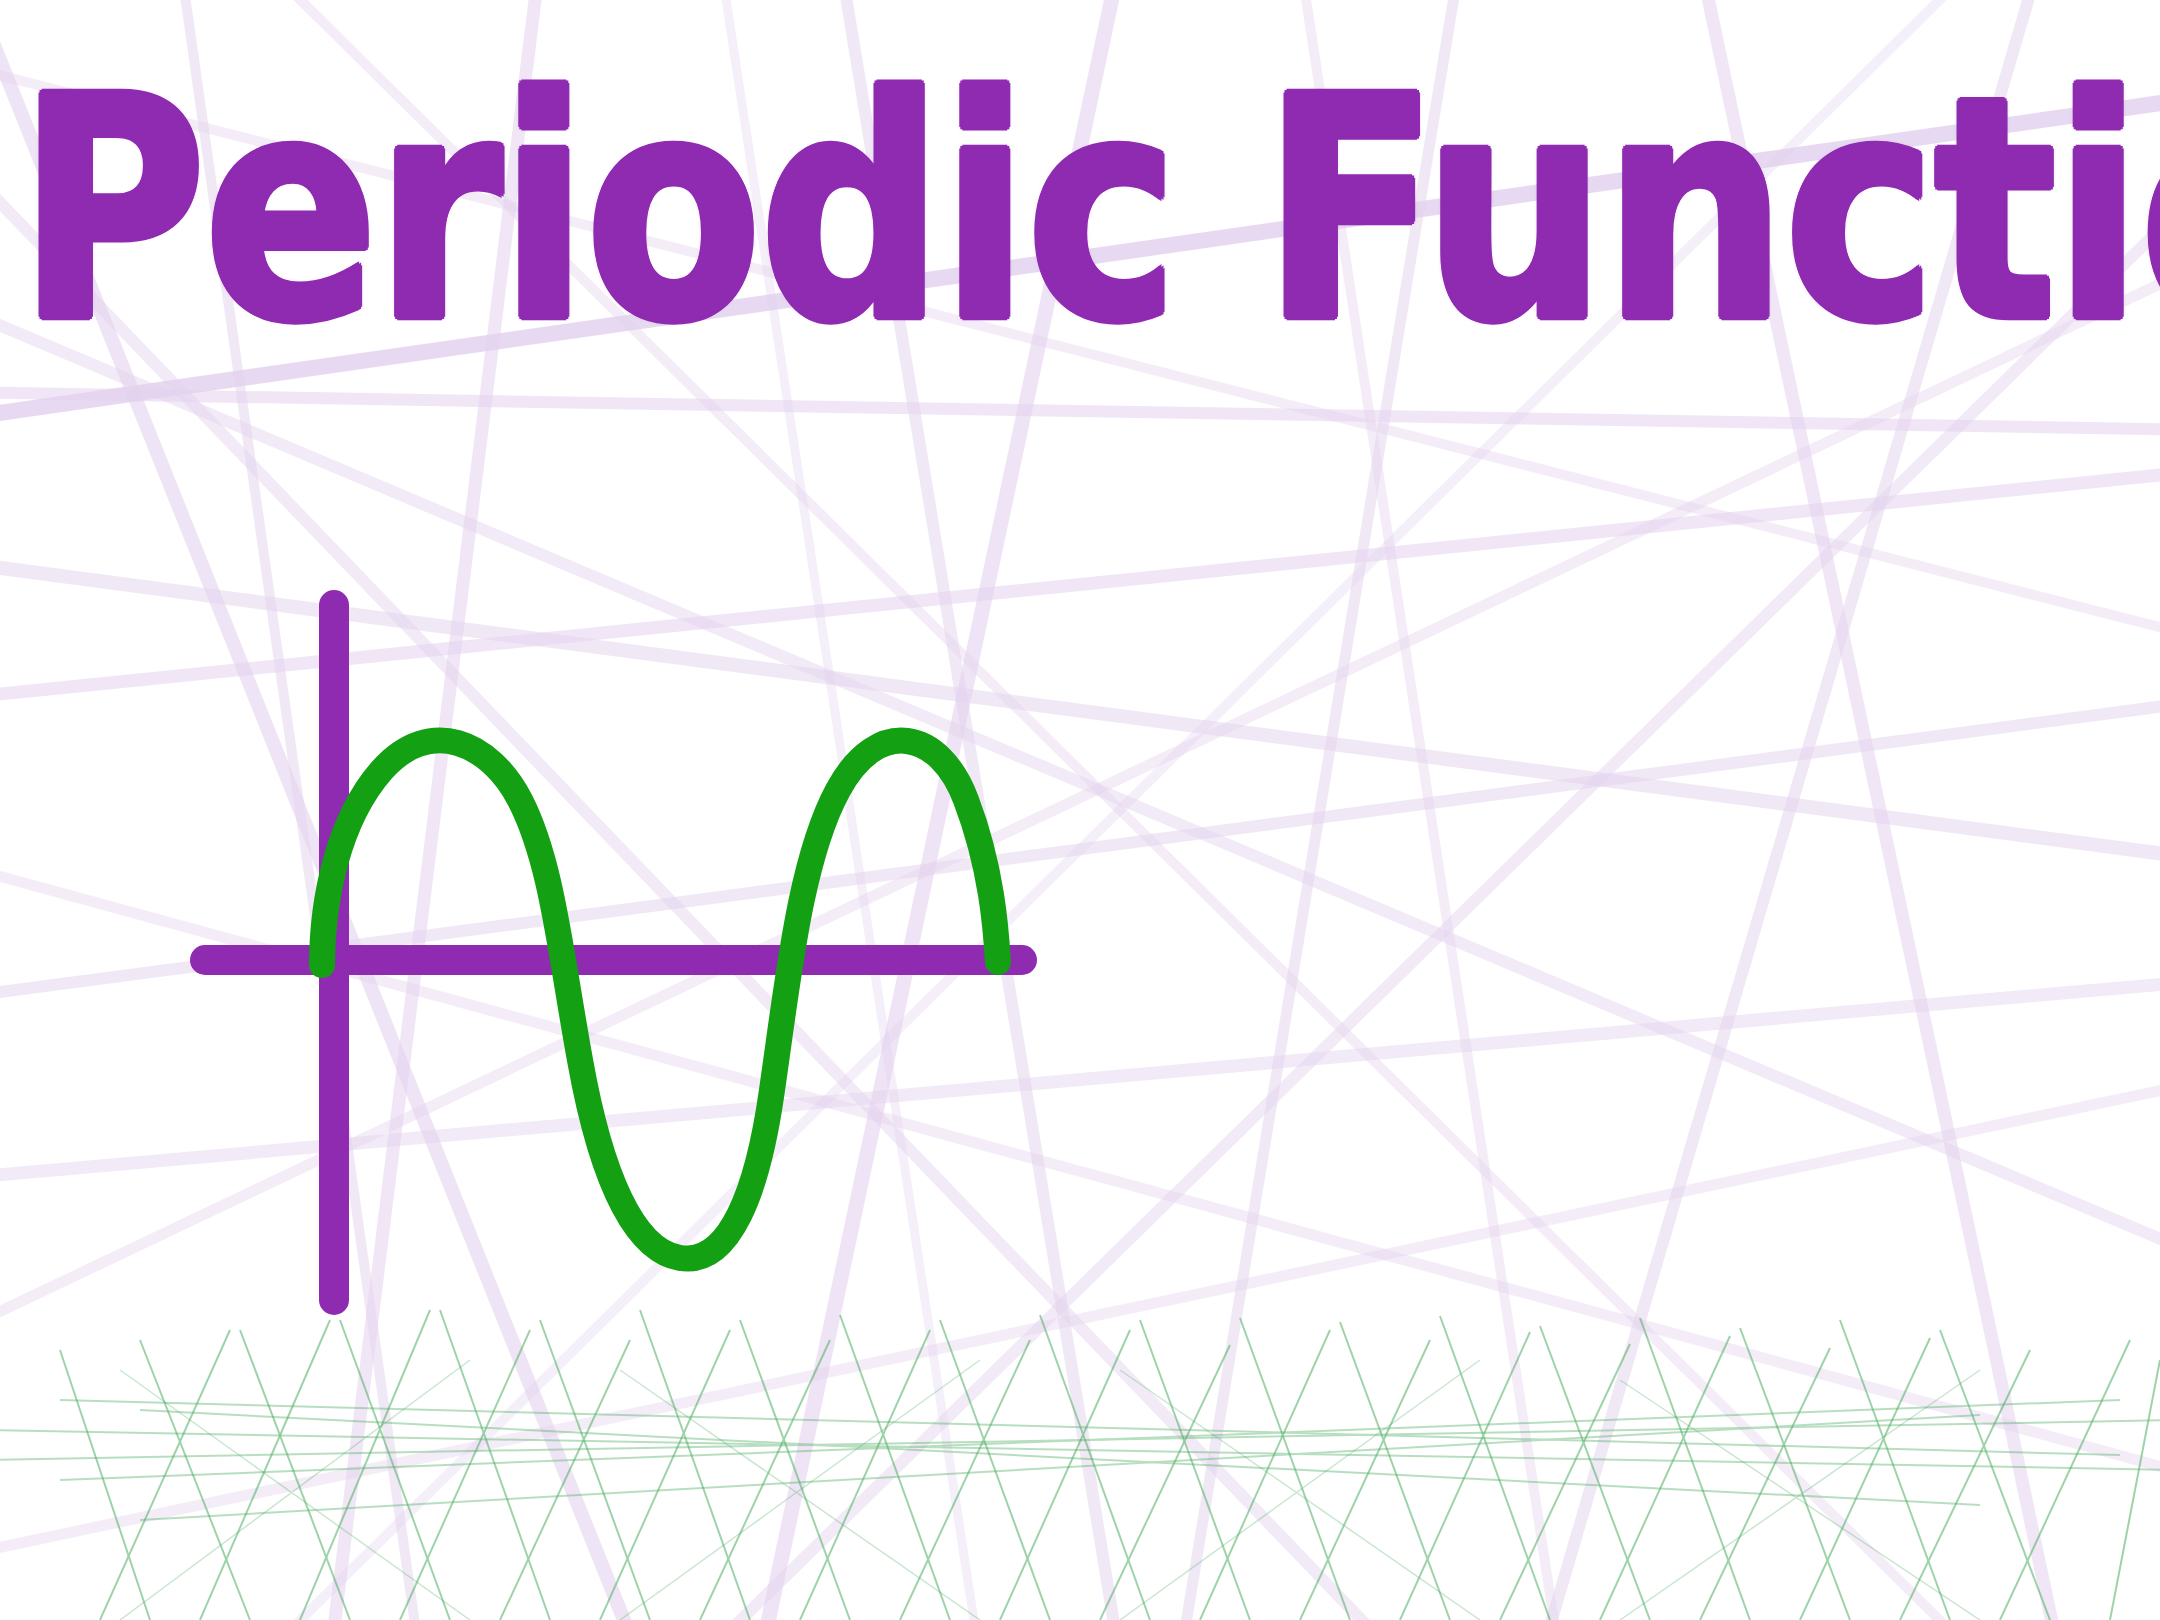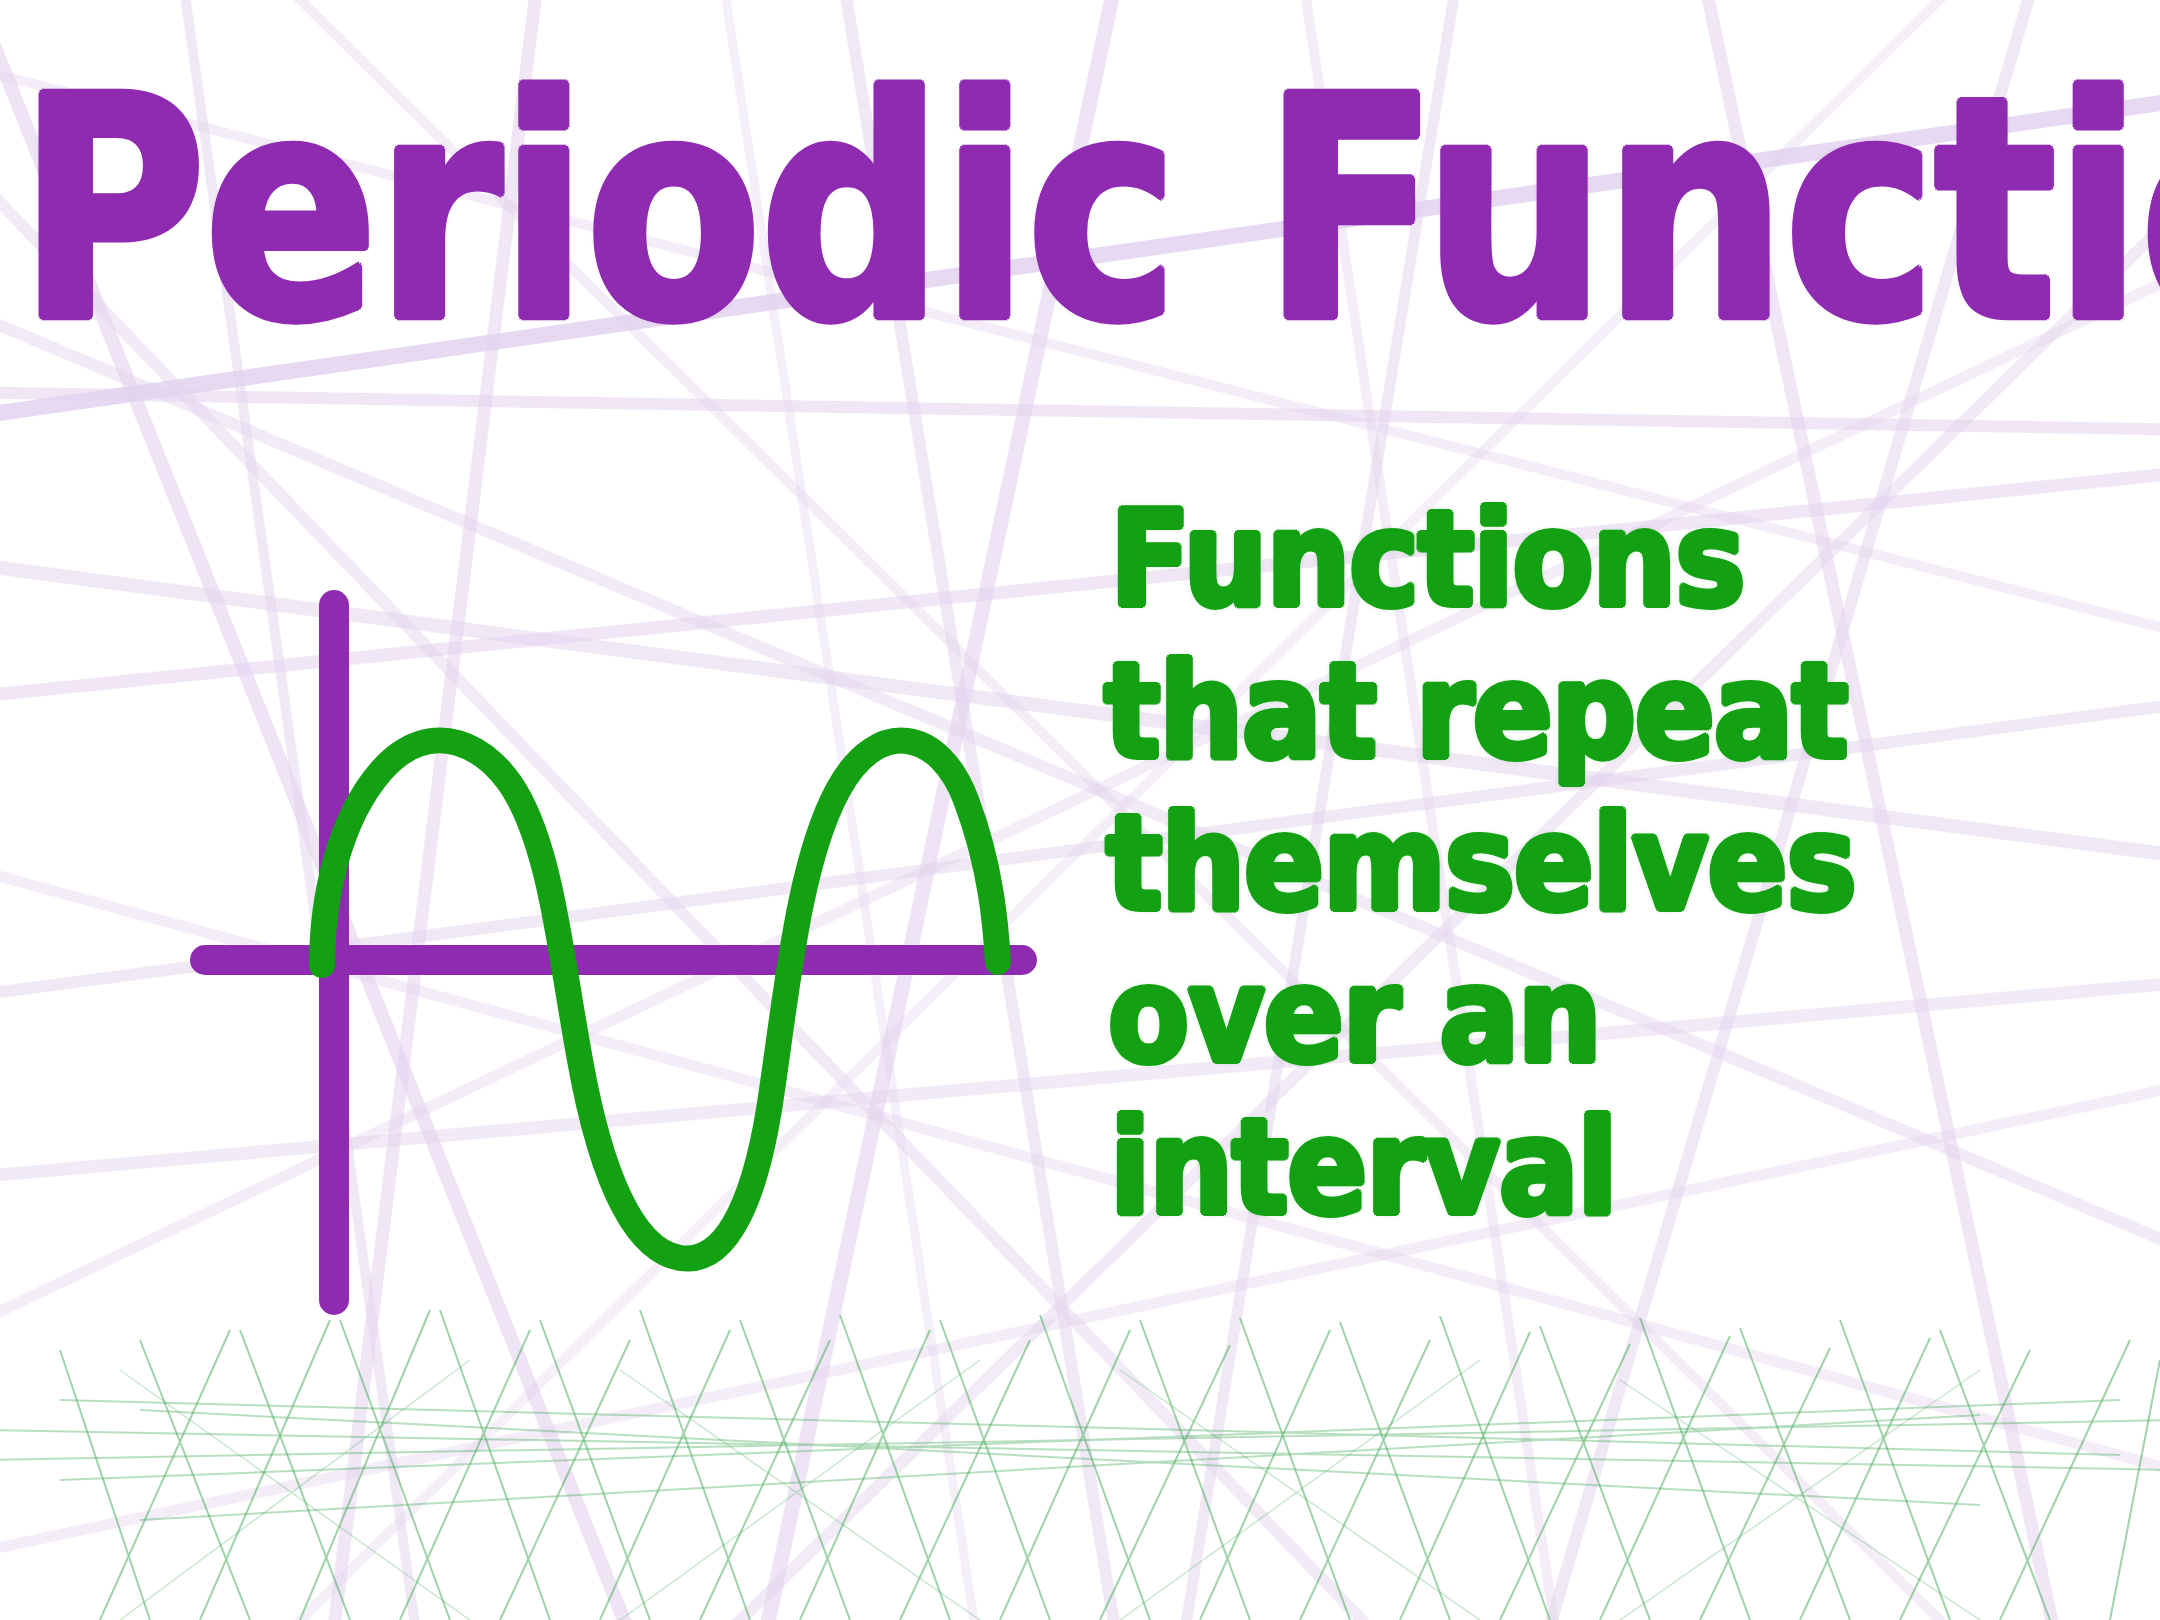--- a/index.html
+++ b/index.html
@@ -202,21 +202,14 @@
              C 730 1266, 758 1190, 772 1090
              C 788 980, 800 860, 838 790
              C 878 716, 940 730, 966 800
              C 992 868, 996 930, 998 962" stroke="#13A113" stroke-width="26" fill="none" stroke-linecap="round" stroke-linejoin="round"></path>
   </svg>
 
   <div id="title-layer">
     <span class="hand title-text">Periodic Function</span>
   </div>
 
-  <div id="body-layer">
-    <span class="hand body-line l0">Functions</span>
-    <span class="hand body-line l1">that repeat</span>
-    <span class="hand body-line l2">themselves</span>
-    <span class="hand body-line l3">over an</span>
-    <span class="hand body-line l4">interval</span>
-  </div>
 
 </div>
 
 </body></html>

